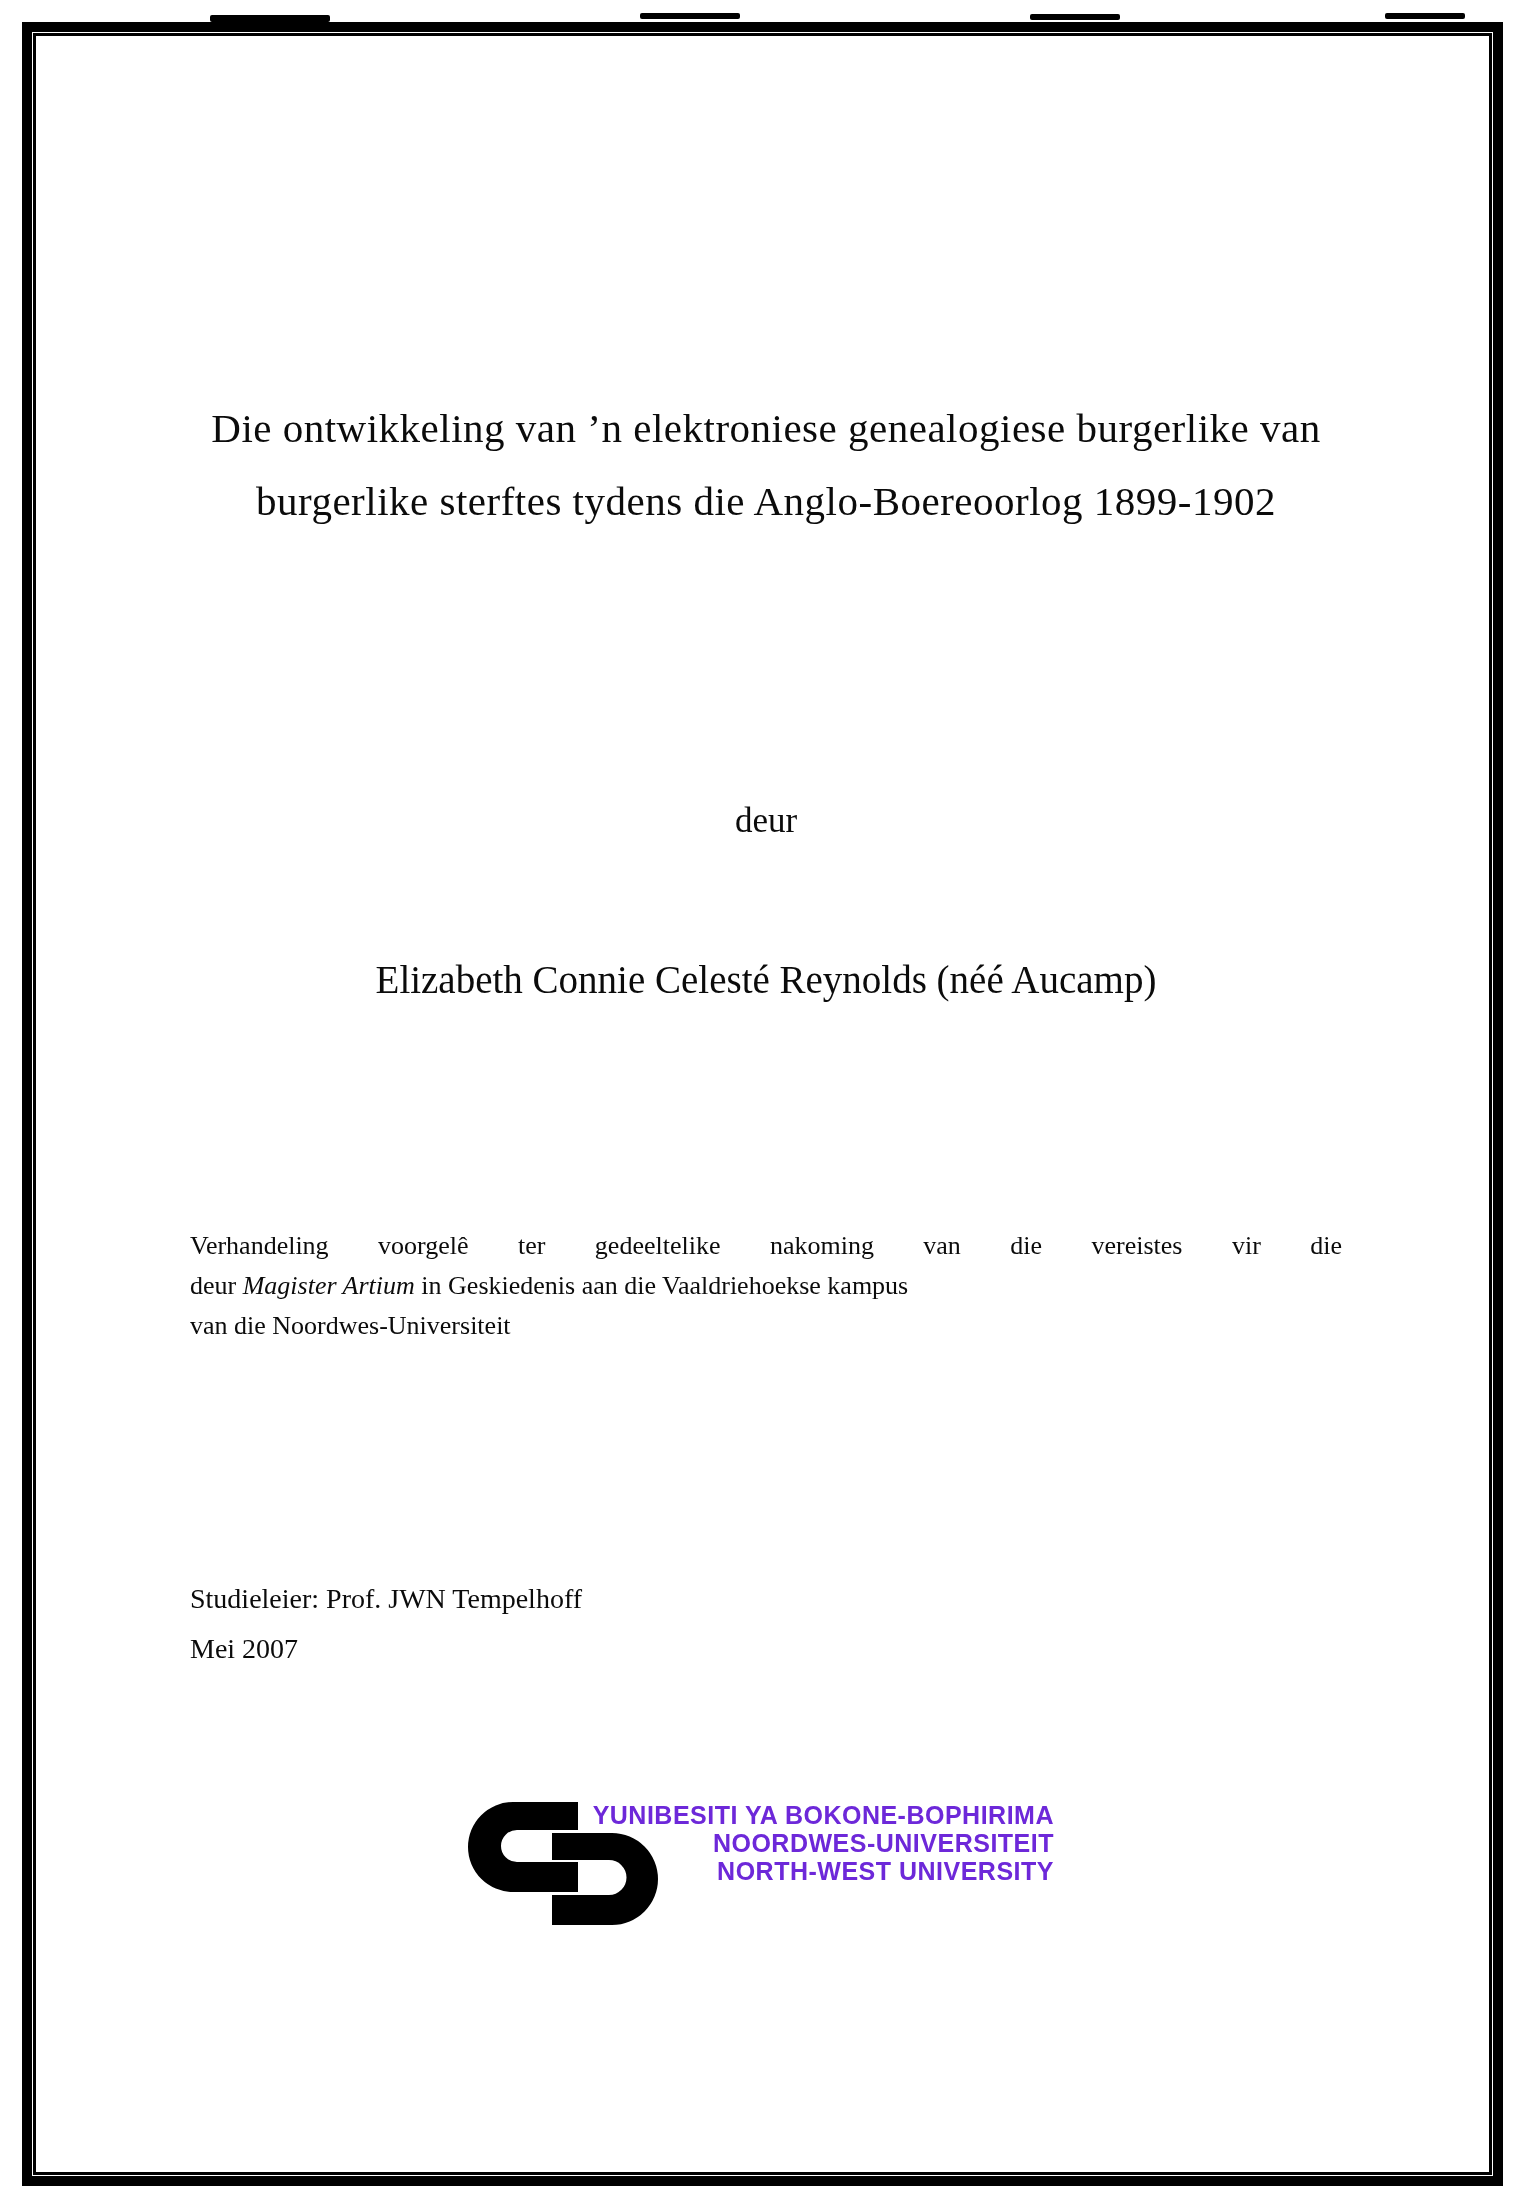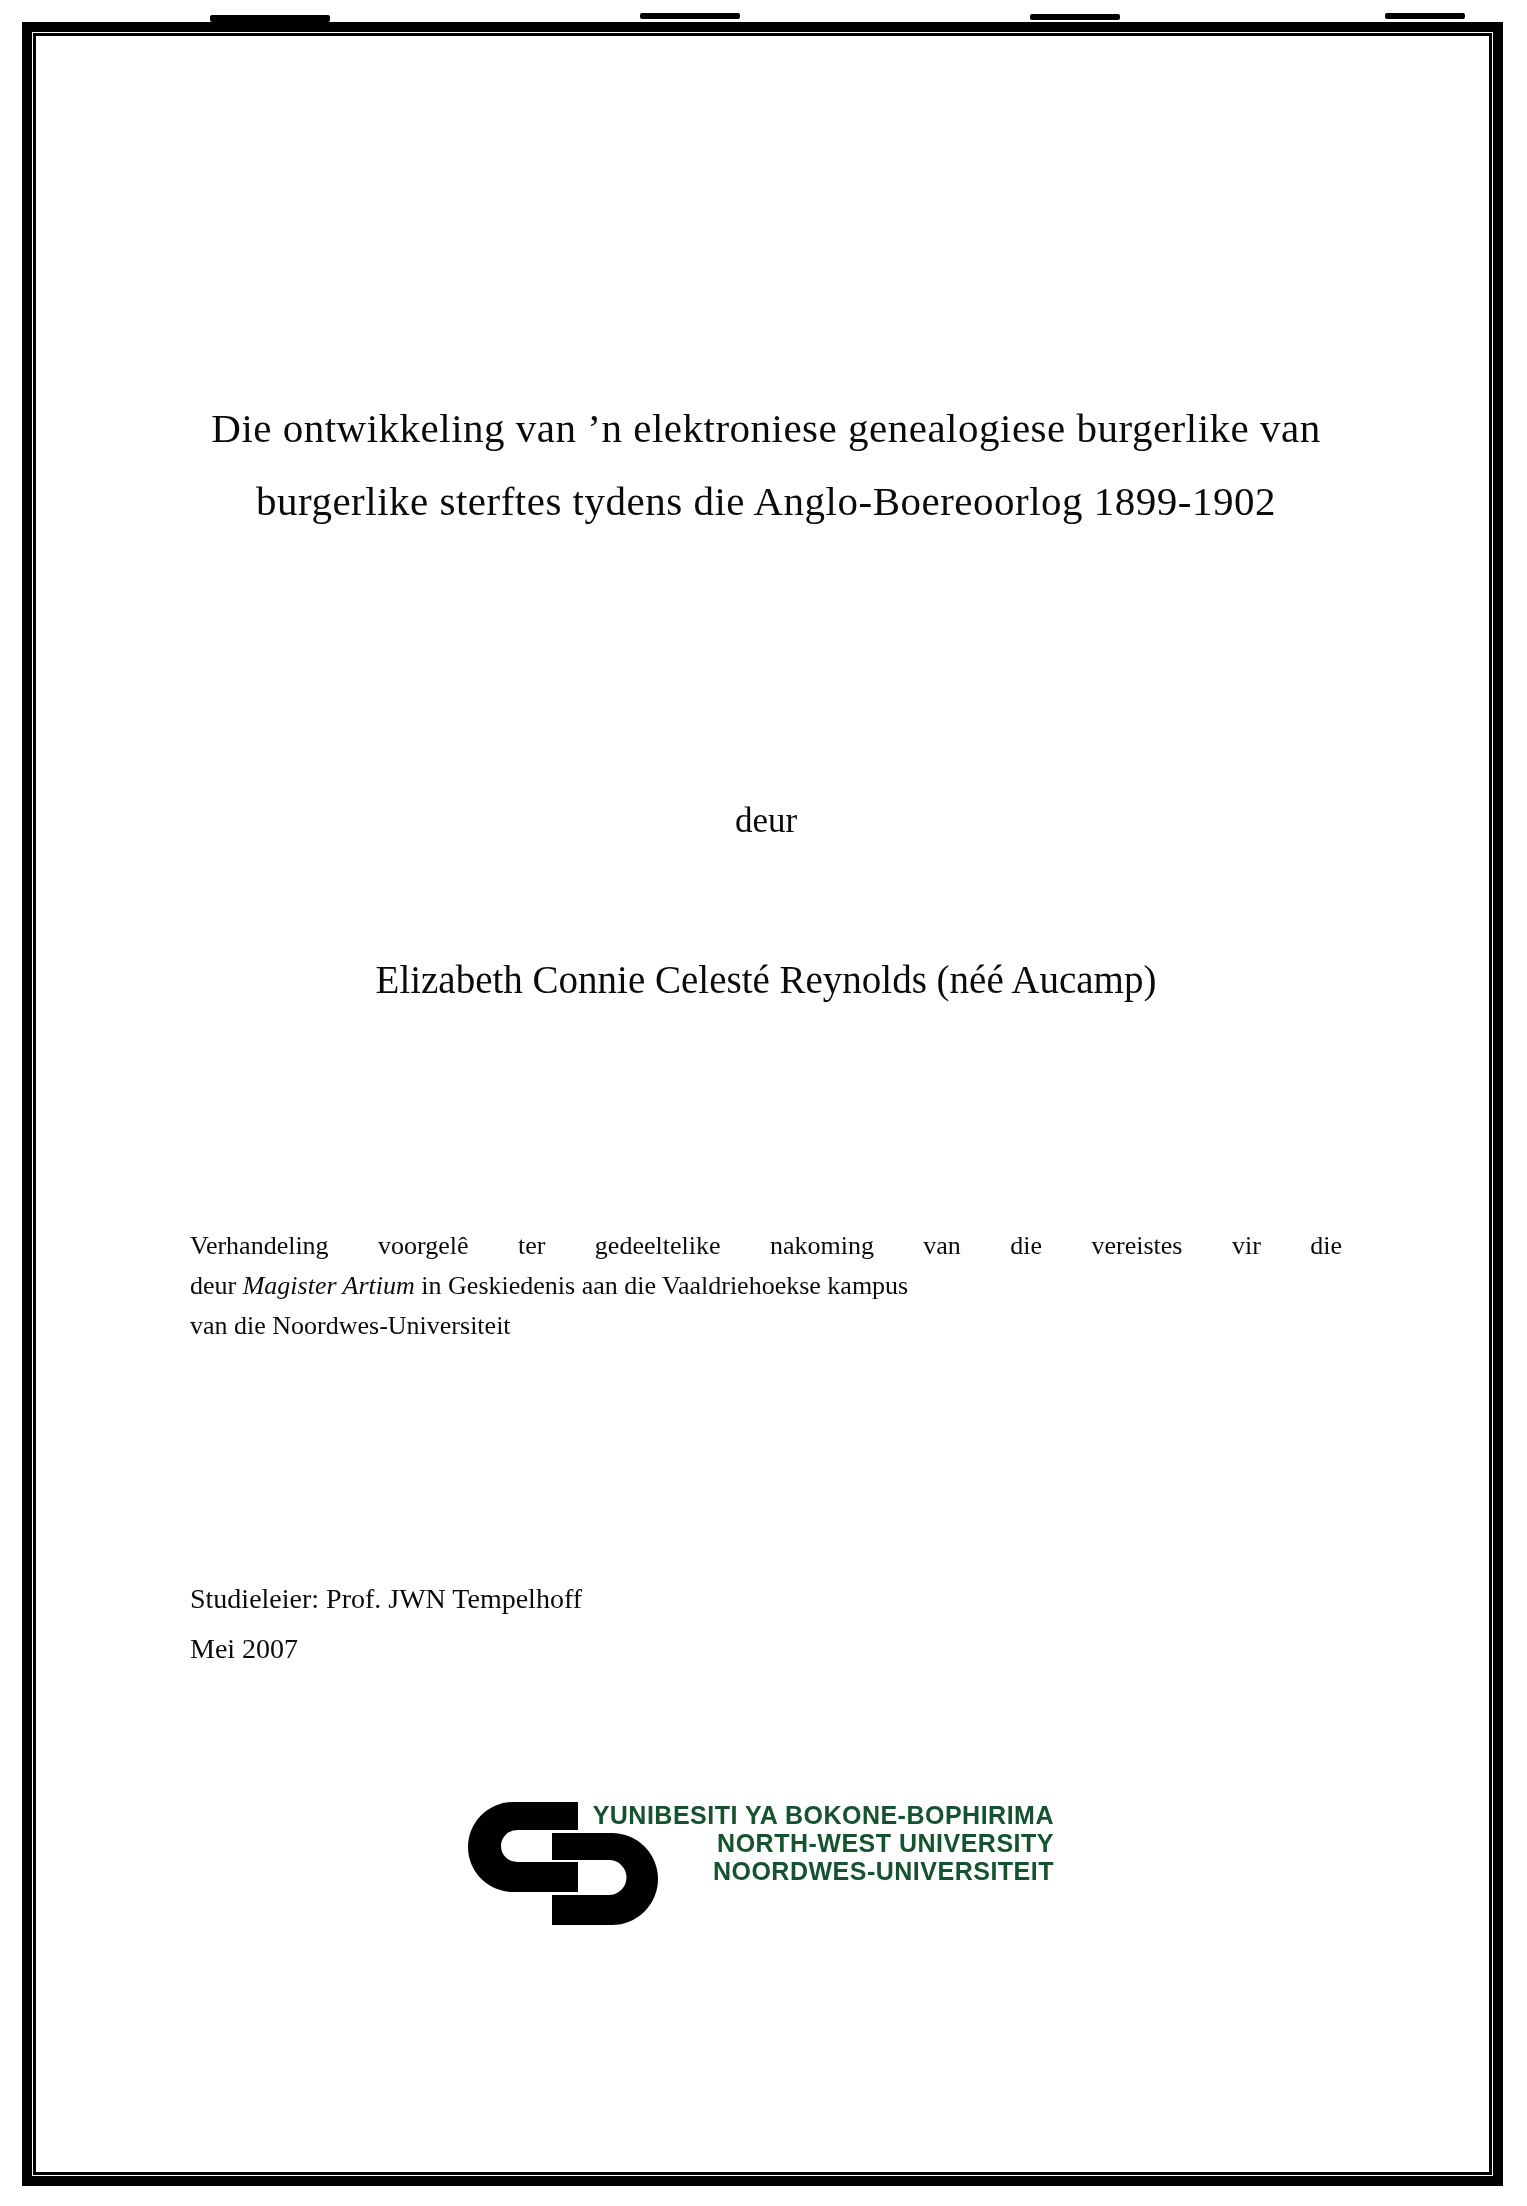--- a/index.html
+++ b/index.html
@@ -80,21 +80,21 @@
     width: 191px; height: 124px;
   }
   .logo-text {
     position: absolute;
     left: 520px; top: 1801px; width: 534px;
     font-family: "Liberation Sans", sans-serif;
     font-weight: bold;
     font-size: 25px;
     line-height: 28px;
     text-align: right;
-    color: #14532d;
+    color: #6d28d9;
     letter-spacing: 0.5px;
   }
   .logo-text div { white-space: nowrap; }
 </style>
 </head>
 <body>
 
 <div class="page">
 
   <div class="artifact a1"></div>
@@ -128,17 +128,17 @@
 
   <svg class="logo-mark" viewBox="0 0 191 124" xmlns="http://www.w3.org/2000/svg" aria-hidden="true">
 
     <path fill="#000" d="M111,0 L46,0 A45,45 0 0 0 46,90 L111,90 L111,60 L50,60 A16,16 0 0 1 50,28 L111,28 Z"></path>
 
     <path fill="#000" d="M85,31 L145,31 A46,46 0 0 1 145,123 L85,123 L85,93 L142,93 A17.5,17.5 0 0 0 142,58 L85,58 Z"></path>
   </svg>
 
   <div class="logo-text">
     <div>YUNIBESITI YA BOKONE-BOPHIRIMA</div>
+    <div>NOORDWES-UNIVERSITEIT</div>
     <div>NORTH-WEST UNIVERSITY</div>
-    <div>NOORDWES-UNIVERSITEIT</div>
   </div>
 
 </div>
 
 </body></html>

